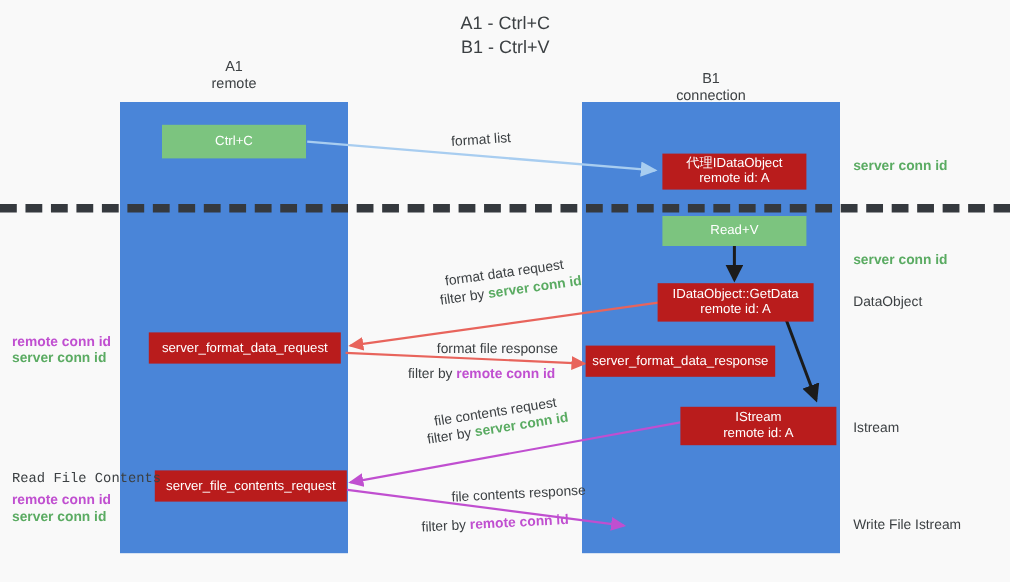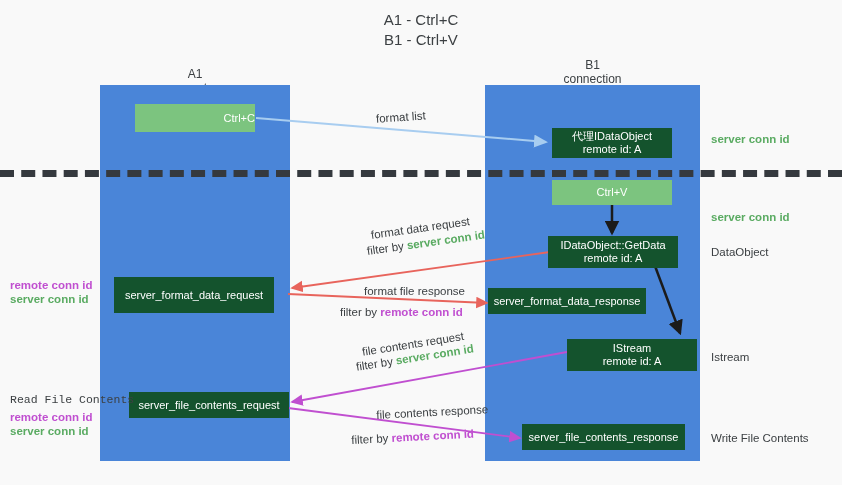--- a/index.html
+++ b/index.html
@@ -32,21 +32,21 @@
   .box{
     position:absolute;box-sizing:border-box;
     display:flex;align-items:center;justify-content:center;
     text-align:center;color:#ffffff;font-size:11px;line-height:13px;
   }
   .box span{display:block;}
   .green{background:#7cc47f;}
   .orange{background:#fbb köz;}
   .orange{background:#fbb040;}
   .orange{background:#fcb košice;}
-  .orange{background:#14532d;}
+  .orange{background:#b91c1c;}
 
   
   .ann{position:absolute;font-size:11.5px;line-height:15px;}
   .ann.green-t{color:#5aab62;font-weight:bold;}
   .ann.purple-t{color:#c04fd0;font-weight:bold;}
   .ann.dark{color:#3c4043;}
 
   
   .midlab{
     position:absolute;font-size:11.5px;line-height:15px;color:#3c4043;
@@ -66,21 +66,21 @@
 </head>
 <body>
 
 <div id="stage">
 
   <div class="title">
     <div>A1 - Ctrl+C</div>
     <div>B1 - Ctrl+V</div>
   </div>
 
-  <div class="col-head" style="left:100px;top:67px;width:190px;">
+  <div class="col-head" style="left:100px;top:48px;width:190px;">
     <div>A1</div>
     <div>remote</div>
   </div>
   <div class="col-head" style="left:485px;top:58px;width:215px;">
     <div>B1</div>
     <div>connection</div>
   </div>
 
   <div class="lane" id="lane-a"></div>
   <div class="lane" id="lane-b"></div>
@@ -109,58 +109,55 @@
 
     <line x1="550" y1="252" x2="292" y2="288" stroke="#e8645c" stroke-width="1.8" marker-end="url(#ah-red)"></line>
 
     <line x1="288" y1="294" x2="487" y2="303" stroke="#e8645c" stroke-width="1.8" marker-end="url(#ah-red)"></line>
 
     <line x1="567" y1="352" x2="292" y2="402" stroke="#c04fd0" stroke-width="1.8" marker-end="url(#ah-mag)"></line>
 
     <line x1="288" y1="408" x2="520" y2="438" stroke="#c04fd0" stroke-width="1.8" marker-end="url(#ah-mag)"></line>
   </svg>
 
-  <div class="box green" style="left:135px;top:104px;width:120px;height:28px;justify-content:flex-end;">
+  <div class="box green" style="left:135px;top:104px;width:120px;height:28px;">
     <span>Ctrl+C</span>
   </div>
 
   <div class="box orange" style="left:552px;top:128px;width:120px;height:30px;flex-direction:column;">
     <span>代理IDataObject</span>
     <span>remote id: A</span>
   </div>
 
   <div class="box green" style="left:552px;top:180px;width:120px;height:25px;">
-    <span>Ctrl+V</span>
+    <span>Read+V</span>
   </div>
 
   <div class="box orange" style="left:548px;top:236px;width:130px;height:32px;flex-direction:column;">
     <span>IDataObject::GetData</span>
     <span>remote id: A</span>
   </div>
 
   <div class="box orange" style="left:567px;top:339px;width:130px;height:32px;flex-direction:column;">
     <span>IStream</span>
     <span>remote id: A</span>
   </div>
 
-  <div class="box orange" style="left:114px;top:277px;width:160px;height:36px;">
+  <div class="box orange" style="left:124px;top:277px;width:160px;height:26px;">
     <span>server_format_data_request</span>
   </div>
 
   <div class="box orange" style="left:129px;top:392px;width:160px;height:26px;">
     <span>server_file_contents_request</span>
   </div>
 
   <div class="box orange" style="left:488px;top:288px;width:158px;height:26px;">
     <span>server_format_data_response</span>
   </div>
 
-  <div class="box orange" style="left:522px;top:424px;width:163px;height:26px;">
-    <span>server_file_contents_response</span>
-  </div>
 
   <div id="dash"></div>
 
   <div class="midlab" style="left:376px;top:110px;transform:rotate(-4deg);">format list</div>
 
   <div class="midlab" style="left:370px;top:228px;transform:rotate(-8deg);transform-origin:left top;">format data request</div>
   <div class="midlab" style="left:366px;top:244px;transform:rotate(-8deg);transform-origin:left top;">
     <span>filter by </span><b class="g">server conn id</b>
   </div>
 
@@ -183,15 +180,15 @@
   <div class="ann green-t" style="left:10px;top:292px;">server conn id</div>
 
   <div class="ann dark" style="left:10px;top:392px;font-family:Liberation Mono, monospace;">Read File Contents</div>
   <div class="ann purple-t" style="left:10px;top:410px;">remote conn id</div>
   <div class="ann green-t" style="left:10px;top:424px;">server conn id</div>
 
   <div class="ann green-t" style="left:711px;top:132px;">server conn id</div>
   <div class="ann green-t" style="left:711px;top:210px;">server conn id</div>
   <div class="ann dark" style="left:711px;top:245px;">DataObject</div>
   <div class="ann dark" style="left:711px;top:350px;">Istream</div>
-  <div class="ann dark" style="left:711px;top:431px;">Write File Contents</div>
+  <div class="ann dark" style="left:711px;top:431px;">Write File Istream</div>
 
 </div>
 
 </body></html>

